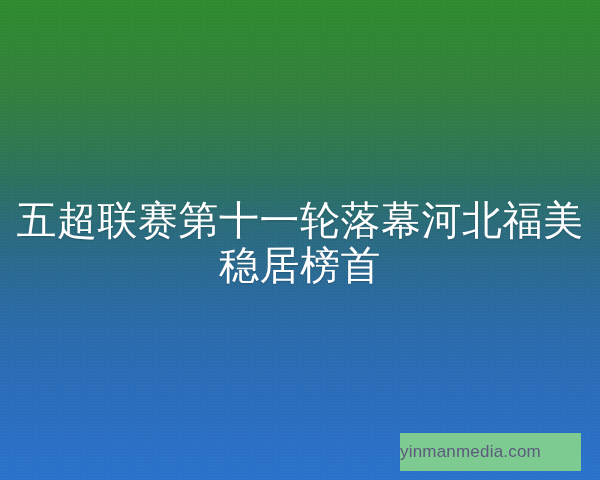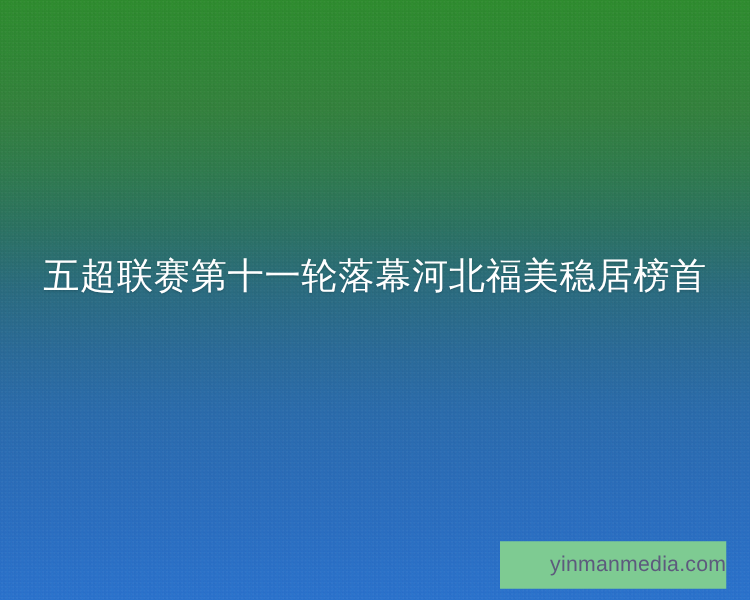--- a/index.html
+++ b/index.html
@@ -53,21 +53,21 @@
     background-position: 0 0, 2px 1px;
   }
 
   #headline {
     position: absolute;
     left: 0;
     right: 0;
     top: 198px;
     text-align: center;
     color: #ffffff;
-    font-size: 29px;
+    font-size: 40px;
     line-height: 45px;
     letter-spacing: 0.5px;
     font-weight: 400;
     padding: 0 14px;
     box-sizing: border-box;
     text-shadow: 0 1px 2px rgba(0,0,0,0.18);
     white-space: normal;
   }
   .headline-line {
     display: block;
@@ -75,21 +75,21 @@
 
   #watermark {
     position: absolute;
     left: 400px;
     top: 433px;
     width: 181px;
     height: 38px;
     background: #7ecb92;
     display: flex;
     align-items: center;
-    justify-content: flex-end;
+    justify-content: flex-start;
   }
   #watermark-text {
     color: #5d5a7d;
     font-size: 17px;
     letter-spacing: 0.2px;
     font-family: "Liberation Sans", "DejaVu Sans", sans-serif;
   }
 </style>
 </head>
 <body>

